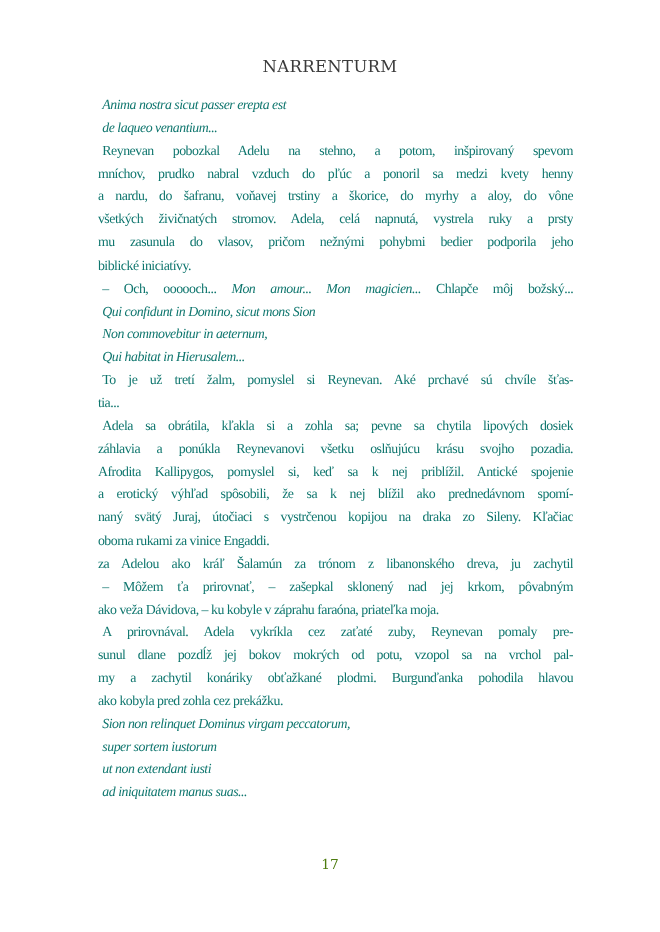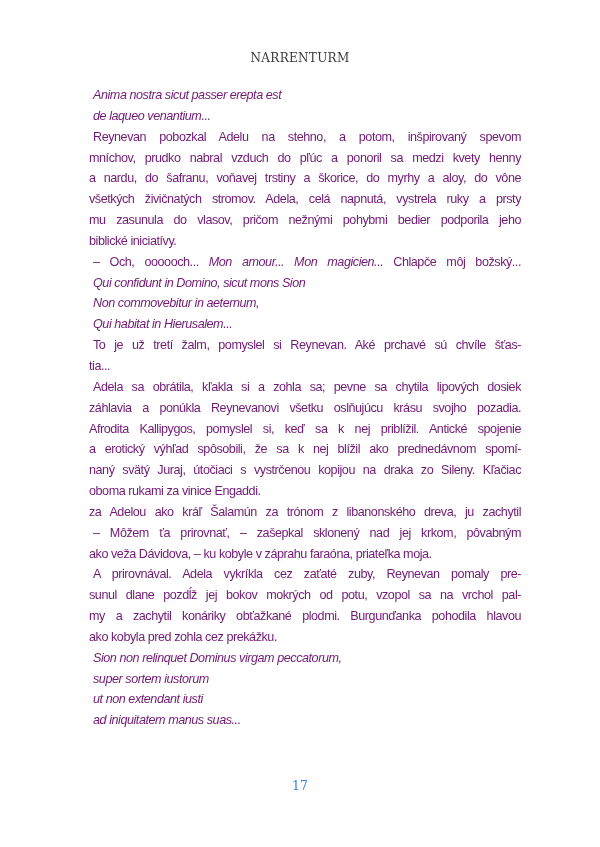--- a/index.html
+++ b/index.html
@@ -1,34 +1,34 @@
 <!DOCTYPE html>
 <html><head>
   <meta charset="utf-8">
   <style>
     html, body { margin: 0; padding: 0; background: #ffffff; }
     body { width: 600px; height: 847px; position: relative; overflow: hidden; }
     .page { position: absolute; left: 0; top: 0; width: 600px; height: 847px; background: #ffffff; }
     .running-head {
       position: absolute; top: 51px; left: 0; width: 600px; text-align: center;
-      font-family: "DejaVu Serif", serif; font-size: 12px; letter-spacing: 0.3px;
+      font-family: "DejaVu Serif", serif; font-size: 15px; letter-spacing: 0.3px;
       color: #3a3a3a;
     }
     .text {
       position: absolute; left: 89px; top: 85px; width: 432px;
-      font-family: Liberation Sans, sans-serif; font-size: 12.6px; line-height: 20.85px;
-      color: #701a75; letter-spacing: -0.45px;
+      font-family: Liberation Serif, serif; font-size: 12.6px; line-height: 20.85px;
+      color: #0f766e; letter-spacing: -0.45px;
     }
     .line { display: block; white-space: nowrap; height: 20.85px; }
     .line.justify { text-align: justify; text-align-last: justify; white-space: normal; overflow: hidden; }
     .line.indent { padding-left: 4px; }
     .it { font-style: italic; }
     .page-number {
       position: absolute; top: 778px; left: 0; width: 600px; text-align: center;
-      font-family: "DejaVu Serif", serif; font-size: 12.5px; color: #3b82f6;
+      font-family: "DejaVu Serif", serif; font-size: 12.5px; color: #4d7c0f;
     }
   </style>
 </head>
 <body>
 
 <div class="page">
   <div class="running-head">NARRENTURM</div>
   <div class="text" id="text-block">
       <span class="line indent it">Anima nostra sicut passer erepta est</span>
       <span class="line indent it">de laqueo venantium...</span>

